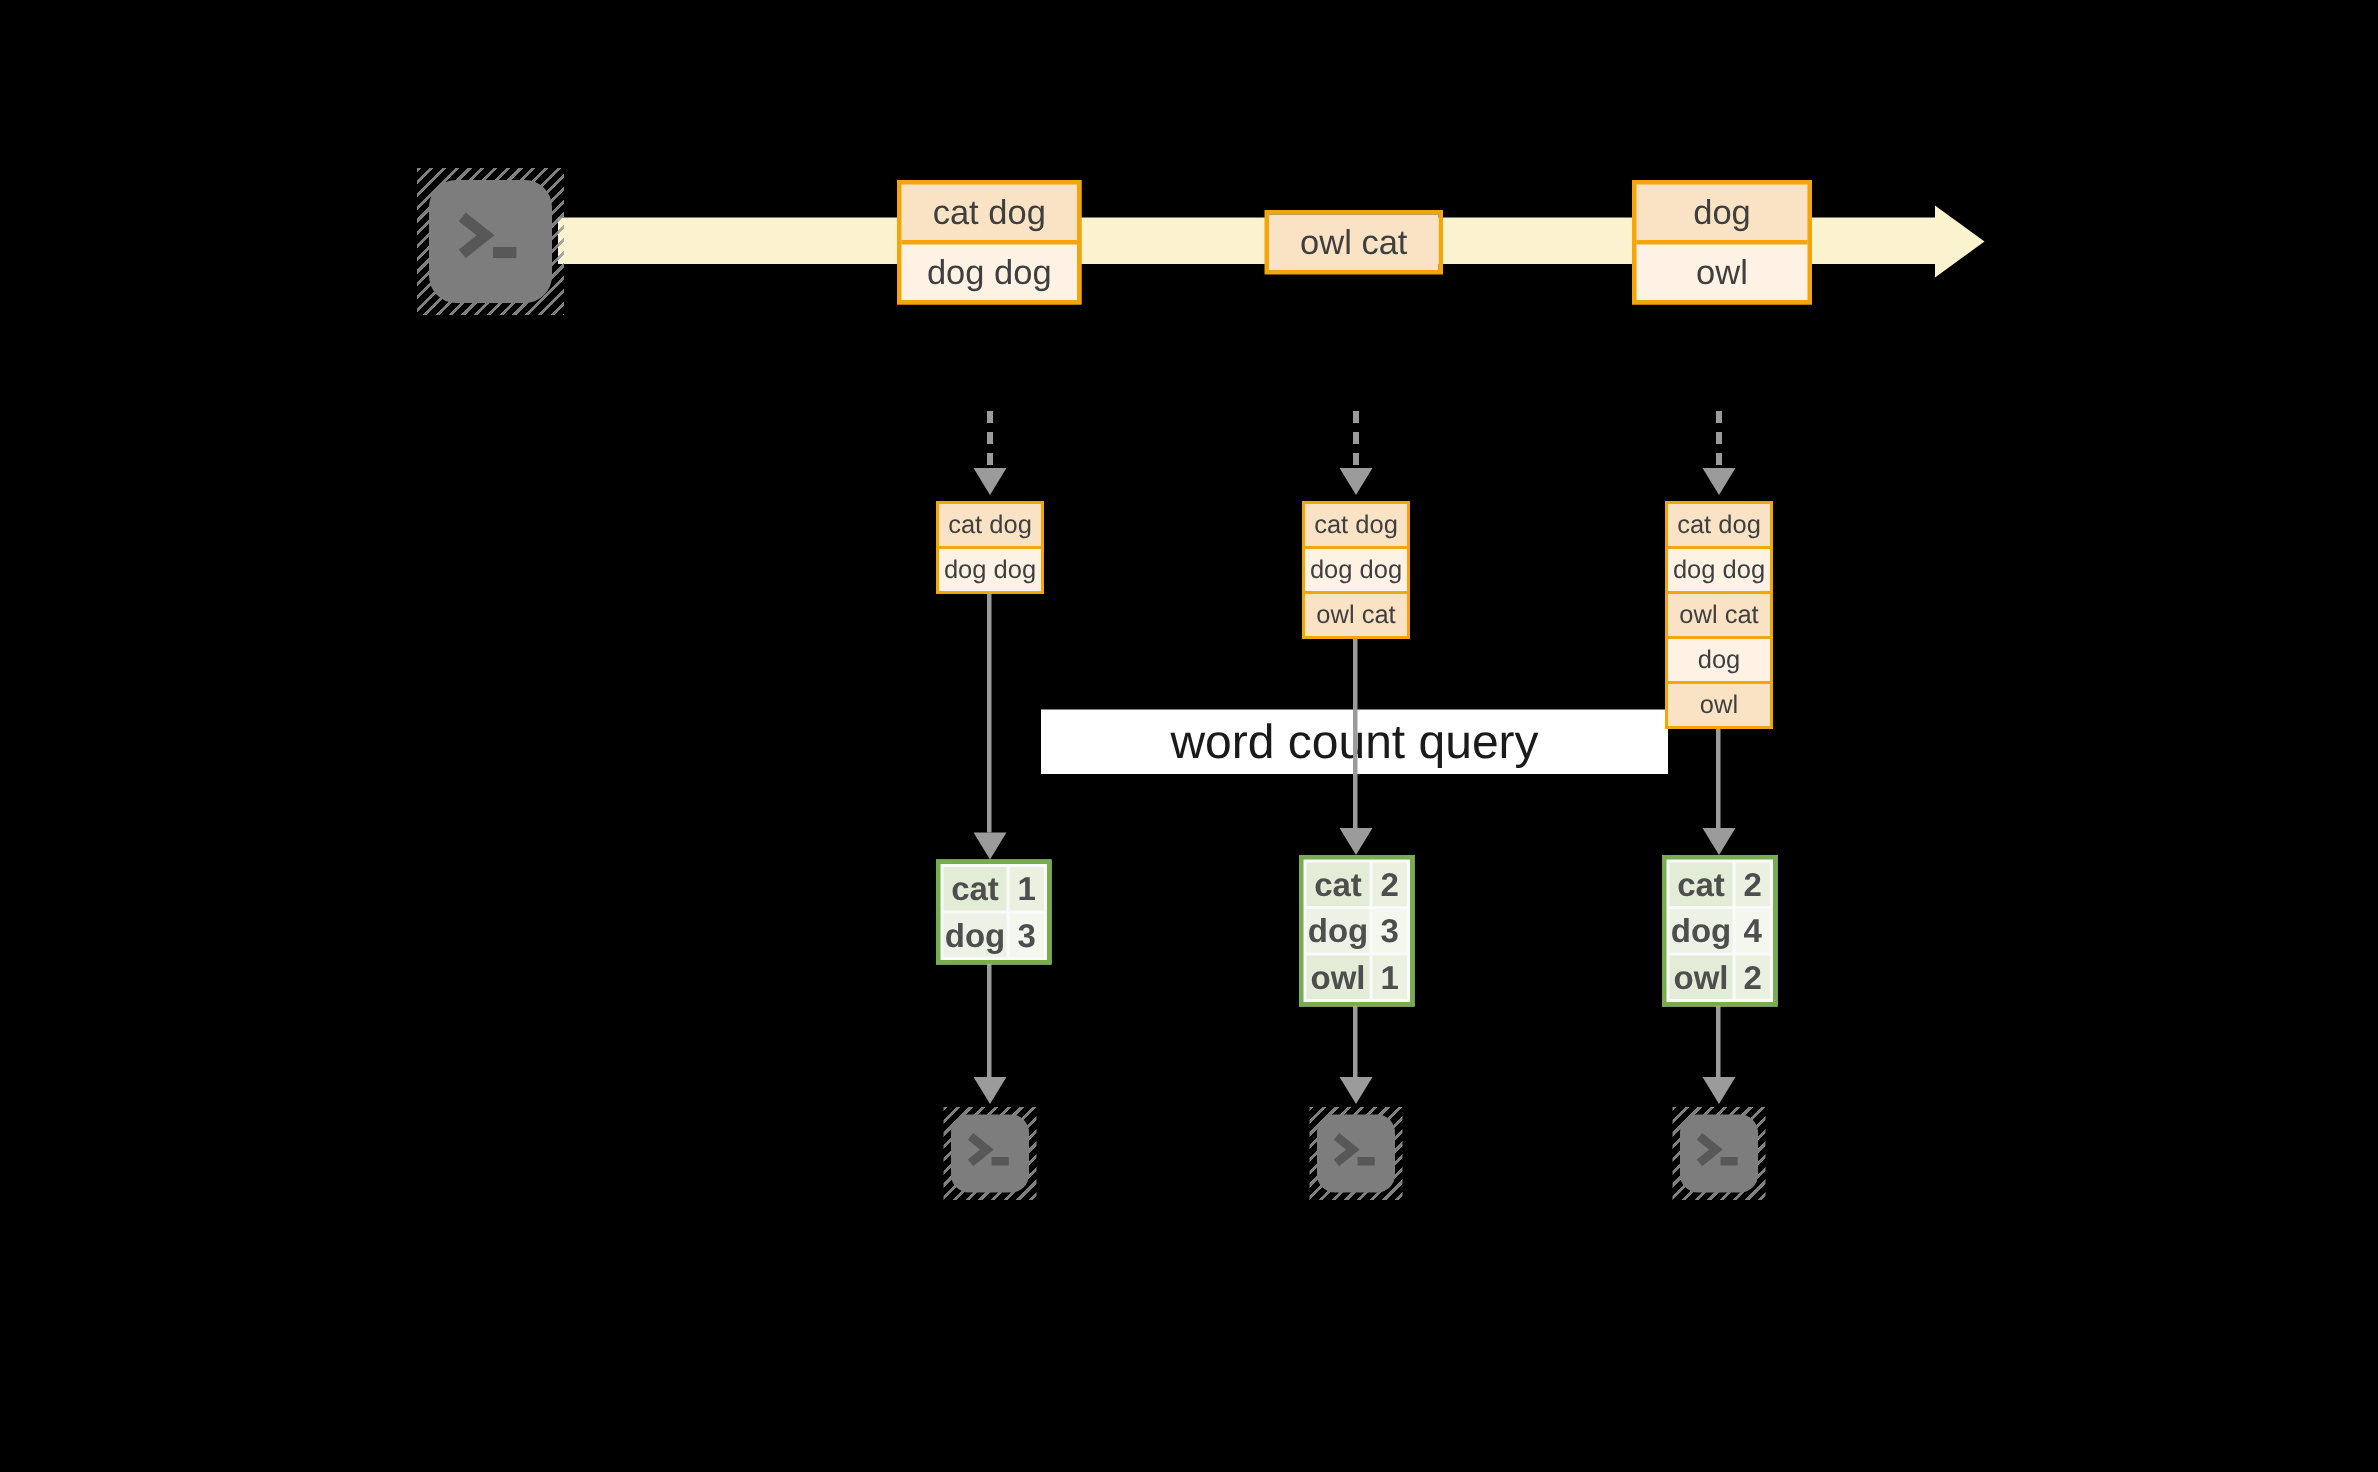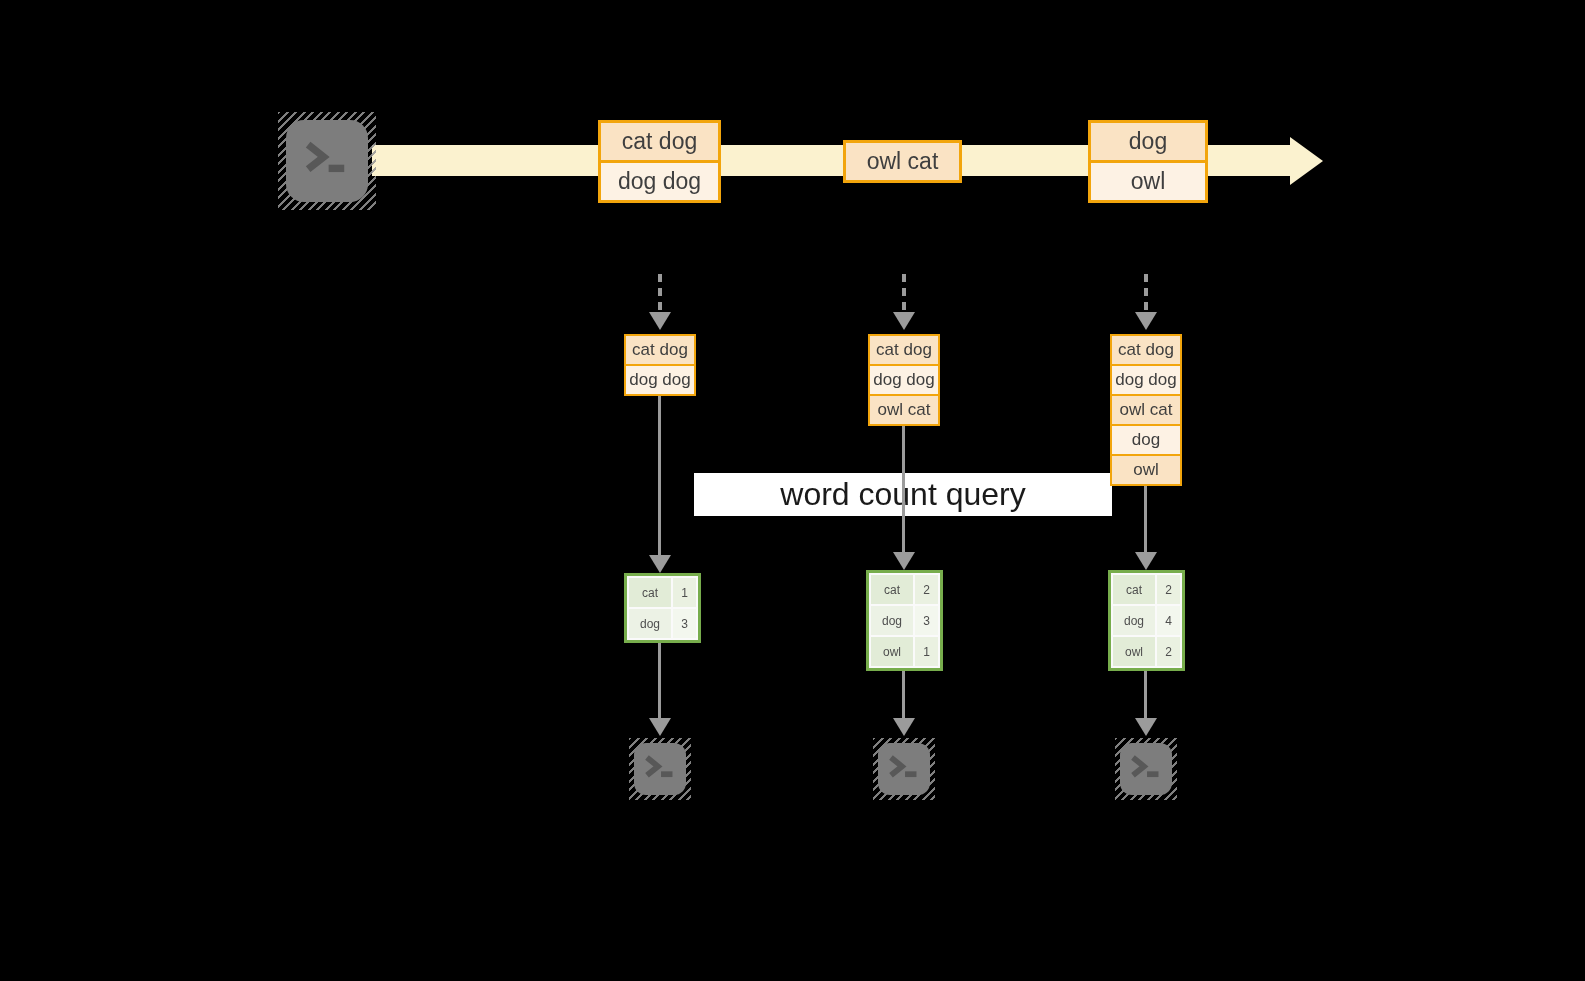--- a/index.html
+++ b/index.html
@@ -57,21 +57,21 @@
     background:#FFFFFF;color:#1A1A1A;font-size:32px;
     display:flex;align-items:center;justify-content:center;
   }
   
   .gtable{
     position:absolute;z-index:3;border:3px solid #77AD4C;background:#FAFAFA;
     padding:2px;display:grid;grid-template-columns:42px 23px;gap:2px;
   }
   .gcell{
     height:29px;display:flex;align-items:center;justify-content:center;
-    font-size:12px;color:#4E4E4E;
+    font-size:22px;color:#4E4E4E;font-weight:bold;
   }
   .gw0{background:#E2ECD7;} .gn0{background:#EAF1E1;}
   .gw1{background:#ECF2E5;} .gn1{background:#F3F7EE;}
 </style>
 </head>
 <body>
 
 <div id="canvas">
 
   <div class="hicon" style="left:278px;top:100px;width:98px;height:98px;">

